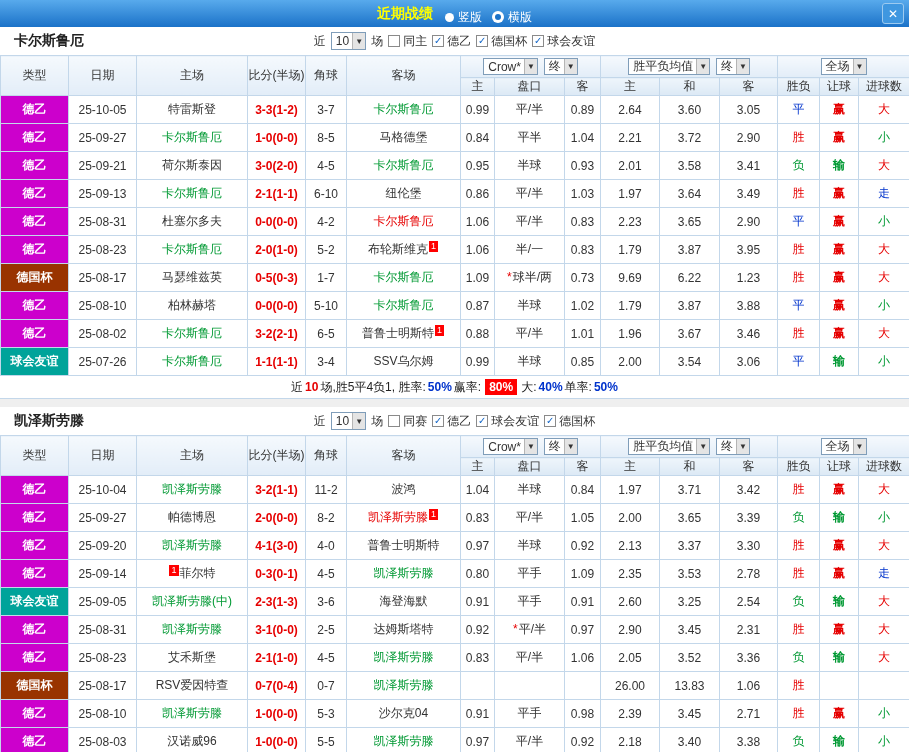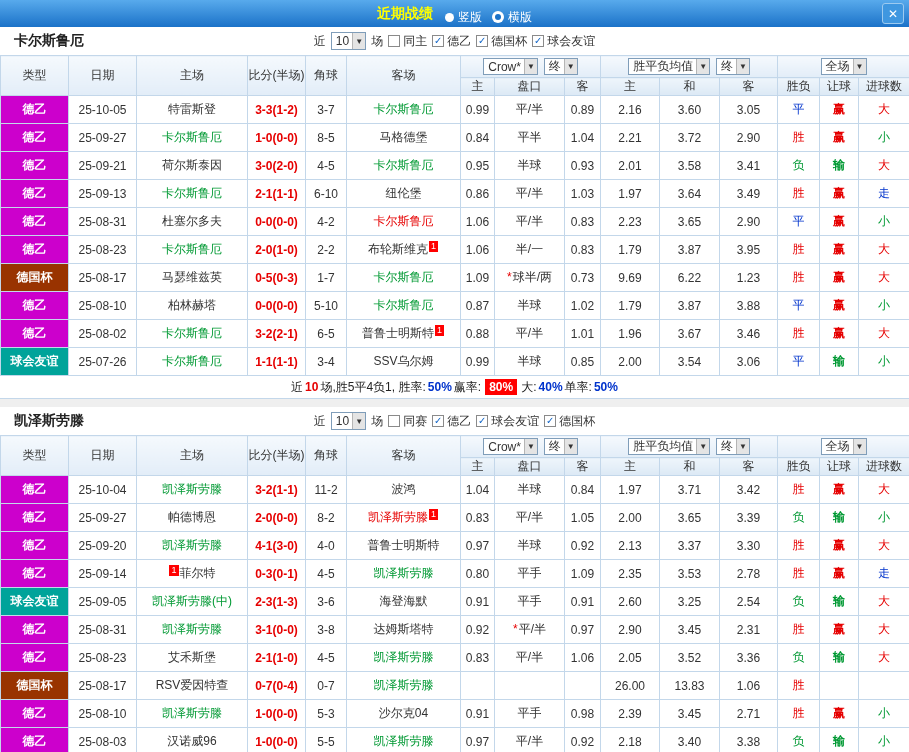--- a/index.html
+++ b/index.html
@@ -196,21 +196,21 @@
         <tr>
           <td class="lg lg-d2">德乙</td>
           <td>25-10-05</td>
           <td><span class="team tc-n">特雷斯登</span></td>
           <td class="score">3-3(1-2)</td>
           <td>3-7</td>
           <td><span class="team tc-focus">卡尔斯鲁厄</span></td>
           <td>0.99</td>
           <td>平/半</td>
           <td>0.89</td>
-          <td>2.16</td>
+          <td>2.64</td>
           <td>3.60</td>
           <td>3.05</td>
           <td class="c-blue">平</td>
           <td class="bold c-red">赢</td>
           <td class="c-red">大</td>
         </tr>
         <tr>
           <td class="lg lg-d2">德乙</td>
           <td>25-09-27</td>
           <td><span class="team tc-focus">卡尔斯鲁厄</span></td>
@@ -276,21 +276,21 @@
           <td>2.90</td>
           <td class="c-blue">平</td>
           <td class="bold c-red">赢</td>
           <td class="c-green">小</td>
         </tr>
         <tr>
           <td class="lg lg-d2">德乙</td>
           <td>25-08-23</td>
           <td><span class="team tc-focus">卡尔斯鲁厄</span></td>
           <td class="score">2-0(1-0)</td>
-          <td>2-2</td>
+          <td>5-2</td>
           <td><span class="team tc-n">布轮斯维克<span class="badge">1</span></span></td>
           <td>1.06</td>
           <td>半/一</td>
           <td>0.83</td>
           <td>1.79</td>
           <td>3.87</td>
           <td>3.95</td>
           <td class="c-red">胜</td>
           <td class="bold c-red">赢</td>
           <td class="c-red">大</td>
@@ -566,21 +566,21 @@
           <td>2.54</td>
           <td class="c-green">负</td>
           <td class="bold c-green">输</td>
           <td class="c-red">大</td>
         </tr>
         <tr>
           <td class="lg lg-d2">德乙</td>
           <td>25-08-31</td>
           <td><span class="team tc-focus">凯泽斯劳滕</span></td>
           <td class="score">3-1(0-0)</td>
-          <td>3-8</td>
+          <td>2-5</td>
           <td><span class="team tc-n">达姆斯塔特</span></td>
           <td>0.92</td>
           <td><span class="star">*</span>平/半</td>
           <td>0.97</td>
           <td>2.90</td>
           <td>3.45</td>
           <td>2.31</td>
           <td class="c-red">胜</td>
           <td class="bold c-red">赢</td>
           <td class="c-red">大</td>

